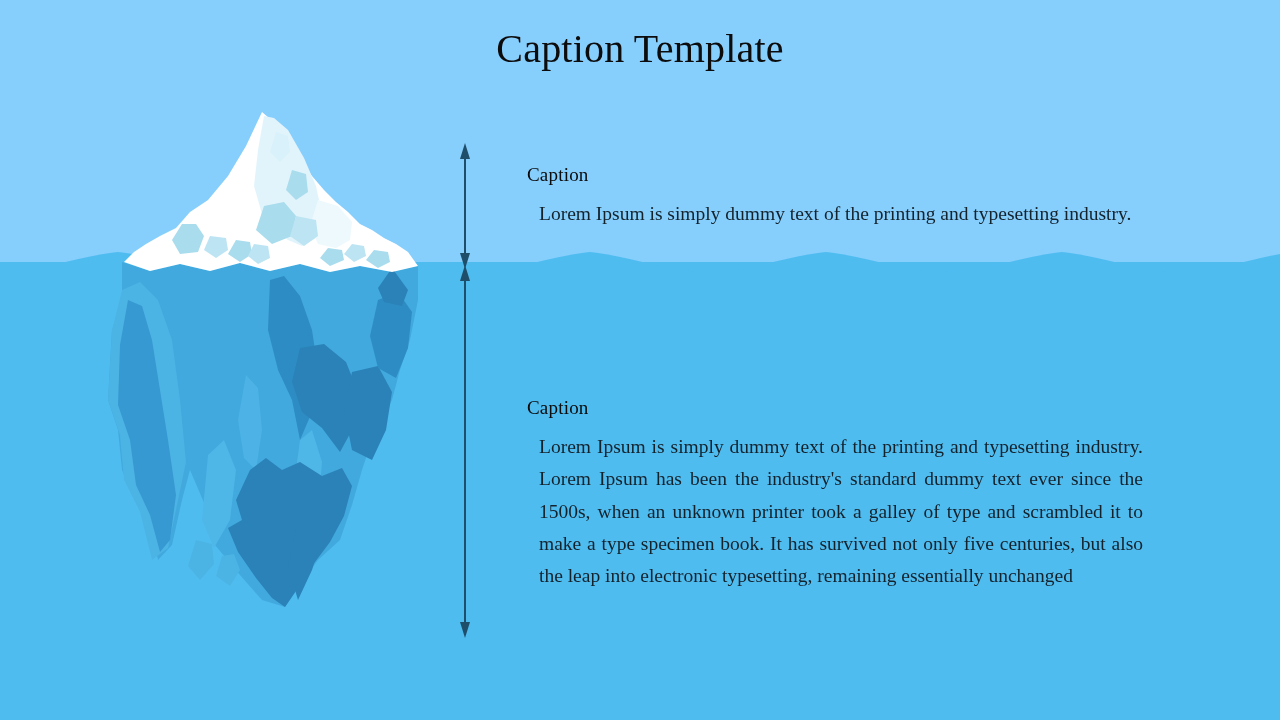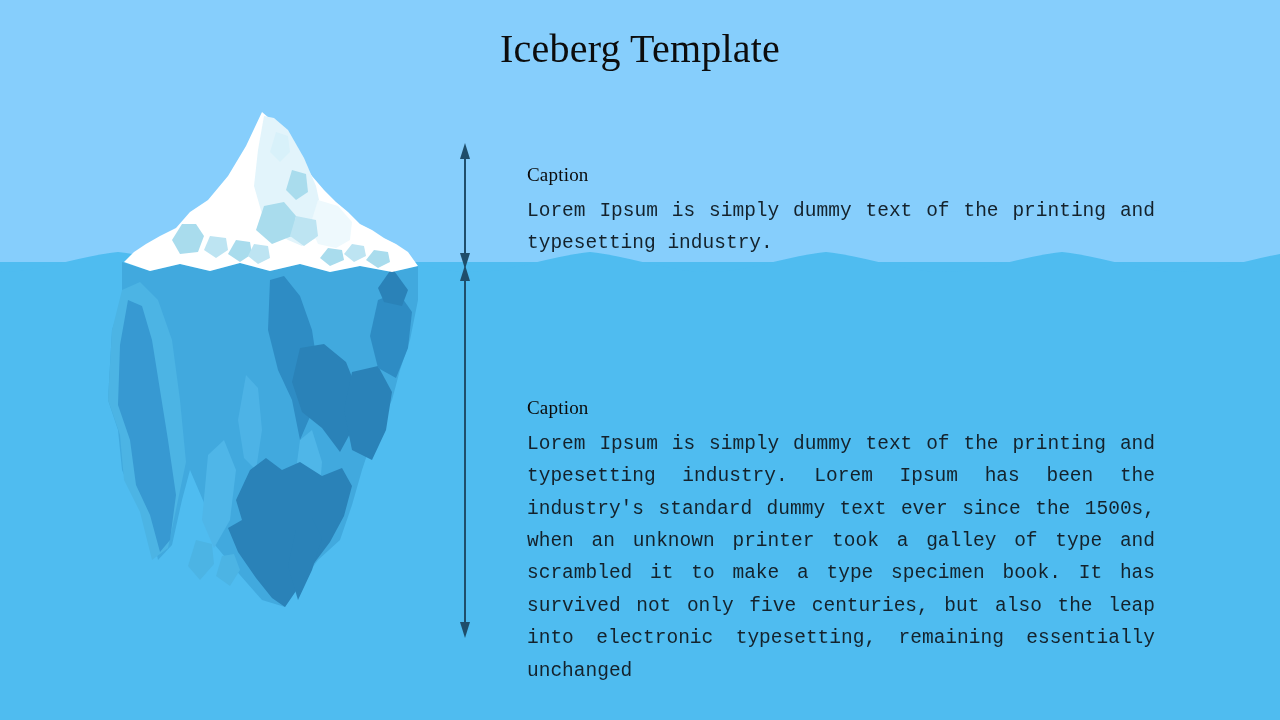--- a/index.html
+++ b/index.html
@@ -47,24 +47,23 @@
     font-size: 19px;
     font-weight: normal;
     color: #0a0a0a;
     margin: 0 0 9px 0;
     letter-spacing: 0.2px;
   }
   .caption-body {
     font-size: 19.5px;
     line-height: 1.66;
     color: #14222c;
-    margin: 0;
+    margin: 12px;
     text-align: justify;
     text-justify: inter-word;
-    font-family: Liberation Mono, monospace;
   }
   #caption-top {
     left: 527px;
     top: 164px;
     width: 628px;
   }
   #caption-bottom {
     left: 527px;
     top: 397px;
     width: 628px;
@@ -185,21 +184,21 @@
       <polygon points="465,269 460,253 470,253" stroke="none"></polygon>
     </g>
 
     <g stroke="#1f4e6b" fill="#1f4e6b">
       <line x1="465" y1="272" x2="465" y2="630" stroke-width="2"></line>
       <polygon points="465,265 460,281 470,281" stroke="none"></polygon>
       <polygon points="465,638 460,622 470,622" stroke="none"></polygon>
     </g>
   </svg>
 
-  <div id="slide-title">Iceberg Template</div>
+  <div id="slide-title">Caption Template</div>
 
   <div id="caption-top" class="caption-block">
     <div class="caption-title">Caption</div>
     <div class="caption-body">Lorem Ipsum is simply dummy text of the printing and typesetting industry.</div>
   </div>
 
   <div id="caption-bottom" class="caption-block">
     <div class="caption-title">Caption</div>
     <div class="caption-body">Lorem Ipsum is simply dummy text of the printing and typesetting industry. Lorem Ipsum has been the industry's standard dummy text ever since the 1500s, when an unknown printer took a galley of type and scrambled it to make a type specimen book. It has survived not only five centuries, but also the leap into electronic typesetting, remaining essentially unchanged</div>
   </div>

